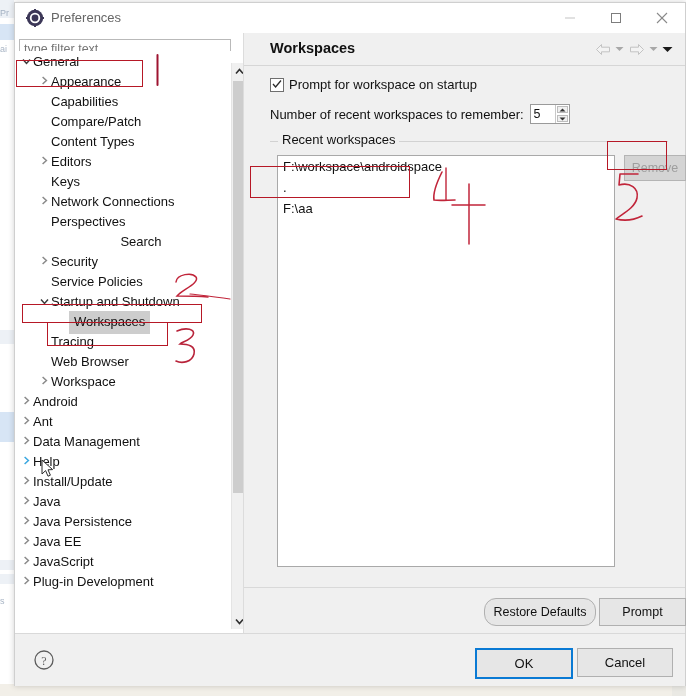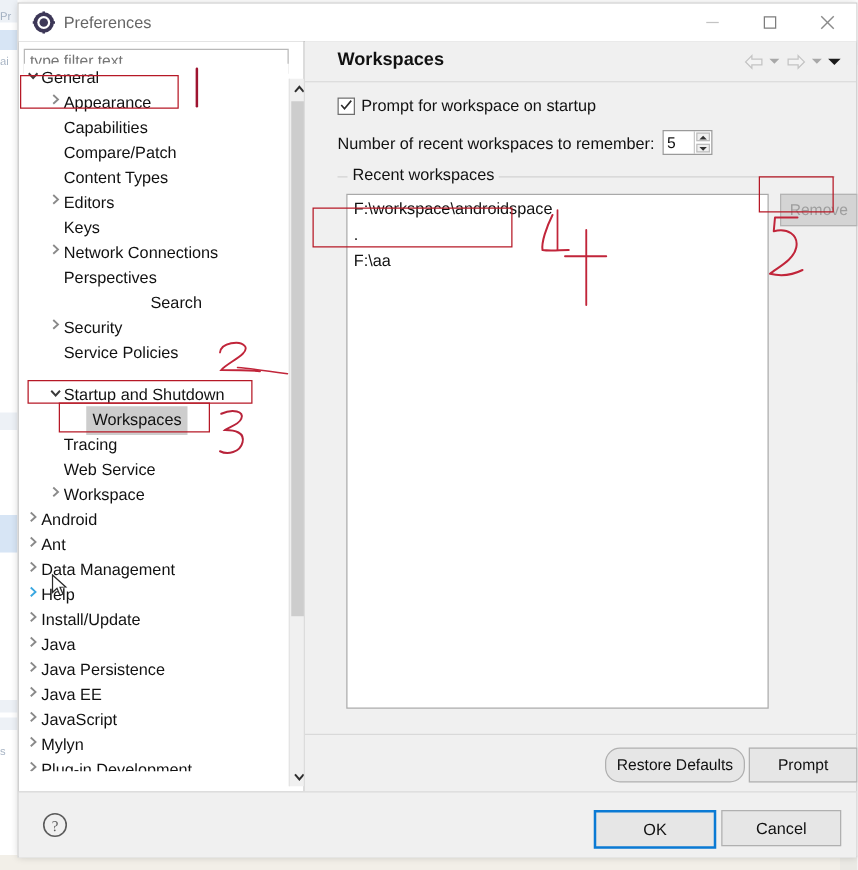--- a/index.html
+++ b/index.html
@@ -508,26 +508,26 @@
           <div class="tree-item" style="padding-left: 18px;"><span class="tw"></span><span class="lbl">Keys</span></div>
           <div class="tree-item" style="padding-left: 18px;"><span class="tw"><svg width="7" height="9" viewBox="0 0 7 9">
                 <path d="M1.6 1 L5.4 4.5 L1.6 8" fill="none" stroke="#8a8a8a" stroke-width="1.5"></path>
               </svg></span><span class="lbl">Network Connections</span></div>
           <div class="tree-item" style="padding-left: 18px;"><span class="tw"></span><span class="lbl">Perspectives</span></div>
           <div class="tree-item" style="padding-left: 18px; text-align: center;"><span class="tw"></span><span class="lbl">Search</span></div>
           <div class="tree-item" style="padding-left: 18px;"><span class="tw"><svg width="7" height="9" viewBox="0 0 7 9">
                 <path d="M1.6 1 L5.4 4.5 L1.6 8" fill="none" stroke="#8a8a8a" stroke-width="1.5"></path>
               </svg></span><span class="lbl">Security</span></div>
           <div class="tree-item" style="padding-left: 18px;"><span class="tw"></span><span class="lbl">Service Policies</span></div>
-          <div class="tree-item" style="padding-left: 18px; margin-top: 14px;"><span class="tw"><svg width="9" height="7" viewBox="0 0 9 7">
+          <div class="tree-item" style="padding-left: 18px;"><span class="tw"><svg width="9" height="7" viewBox="0 0 9 7">
                 <path d="M1 1.6 L4.5 5.4 L8 1.6" fill="none" stroke="#3a3a3a" stroke-width="1.5"></path>
               </svg></span><span class="lbl">Startup and Shutdown</span></div>
           <div class="tree-item selected" style="padding-left: 36px;"><span class="tw"></span><span class="lbl">Workspaces</span></div>
           <div class="tree-item" style="padding-left: 18px;"><span class="tw"></span><span class="lbl">Tracing</span></div>
-          <div class="tree-item" style="padding-left: 18px;"><span class="tw"></span><span class="lbl">Web Service</span></div>
+          <div class="tree-item" style="padding-left: 18px;"><span class="tw"></span><span class="lbl">Web Browser</span></div>
           <div class="tree-item" style="padding-left: 18px;"><span class="tw"><svg width="7" height="9" viewBox="0 0 7 9">
                 <path d="M1.6 1 L5.4 4.5 L1.6 8" fill="none" stroke="#8a8a8a" stroke-width="1.5"></path>
               </svg></span><span class="lbl">Workspace</span></div>
           <div class="tree-item" style="padding-left: 0px;"><span class="tw"><svg width="7" height="9" viewBox="0 0 7 9">
                 <path d="M1.6 1 L5.4 4.5 L1.6 8" fill="none" stroke="#8a8a8a" stroke-width="1.5"></path>
               </svg></span><span class="lbl">Android</span></div>
           <div class="tree-item" style="padding-left: 0px;"><span class="tw"><svg width="7" height="9" viewBox="0 0 7 9">
                 <path d="M1.6 1 L5.4 4.5 L1.6 8" fill="none" stroke="#8a8a8a" stroke-width="1.5"></path>
               </svg></span><span class="lbl">Ant</span></div>
           <div class="tree-item" style="padding-left: 0px;"><span class="tw"><svg width="7" height="9" viewBox="0 0 7 9">
@@ -544,23 +544,20 @@
               </svg></span><span class="lbl">Java</span></div>
           <div class="tree-item" style="padding-left: 0px;"><span class="tw"><svg width="7" height="9" viewBox="0 0 7 9">
                 <path d="M1.6 1 L5.4 4.5 L1.6 8" fill="none" stroke="#8a8a8a" stroke-width="1.5"></path>
               </svg></span><span class="lbl">Java Persistence</span></div>
           <div class="tree-item" style="padding-left: 0px;"><span class="tw"><svg width="7" height="9" viewBox="0 0 7 9">
                 <path d="M1.6 1 L5.4 4.5 L1.6 8" fill="none" stroke="#8a8a8a" stroke-width="1.5"></path>
               </svg></span><span class="lbl">Java EE</span></div>
           <div class="tree-item" style="padding-left: 0px;"><span class="tw"><svg width="7" height="9" viewBox="0 0 7 9">
                 <path d="M1.6 1 L5.4 4.5 L1.6 8" fill="none" stroke="#8a8a8a" stroke-width="1.5"></path>
               </svg></span><span class="lbl">JavaScript</span></div>
-          <div class="tree-item" style="padding-left: 0px;"><span class="tw"><svg width="7" height="9" viewBox="0 0 7 9">
-                <path d="M1.6 1 L5.4 4.5 L1.6 8" fill="none" stroke="#8a8a8a" stroke-width="1.5"></path>
-              </svg></span><span class="lbl">Mylyn</span></div>
           <div class="tree-item" style="padding-left: 0px;"><span class="tw"><svg width="7" height="9" viewBox="0 0 7 9">
                 <path d="M1.6 1 L5.4 4.5 L1.6 8" fill="none" stroke="#8a8a8a" stroke-width="1.5"></path>
               </svg></span><span class="lbl">Plug-in Development</span></div>
         </div>
 
       <div id="tree-scroll">
         <div class="sb-arrow" id="sb-up">
           <svg width="9" height="7" viewBox="0 0 9 7">
               <path d="M1 5.5 L4.5 1.5 L8 5.5" fill="none" stroke="#2f2f2f" stroke-width="1.6"></path>
             </svg>

